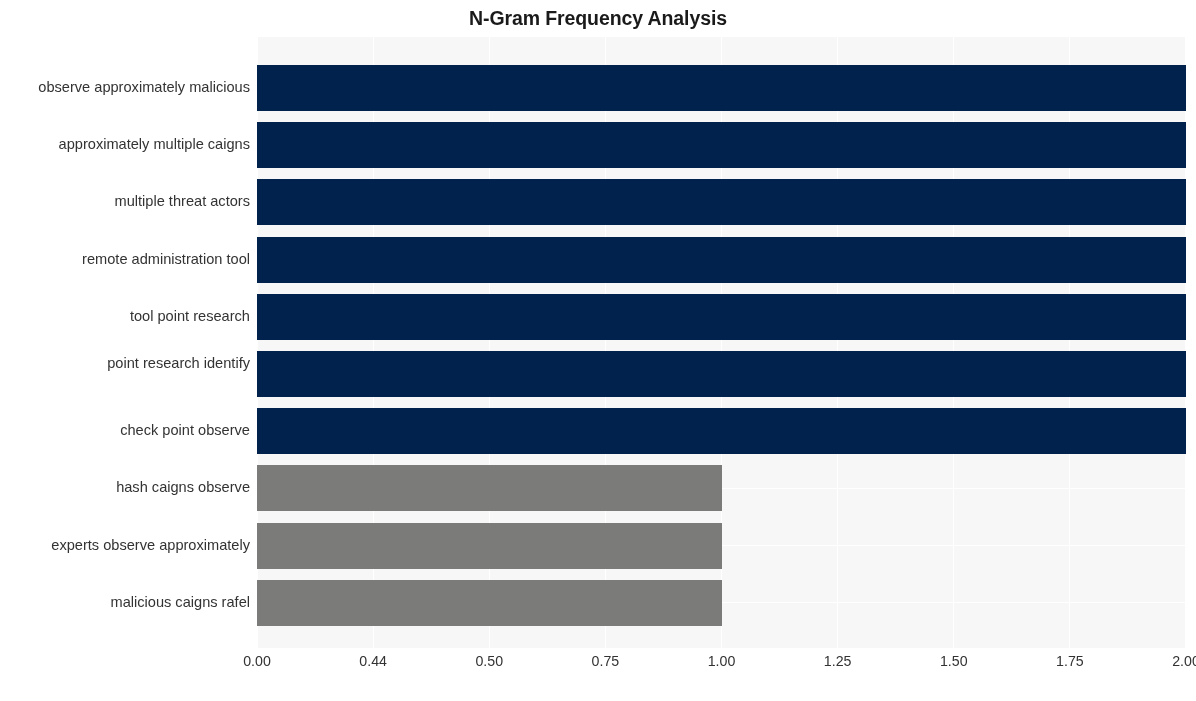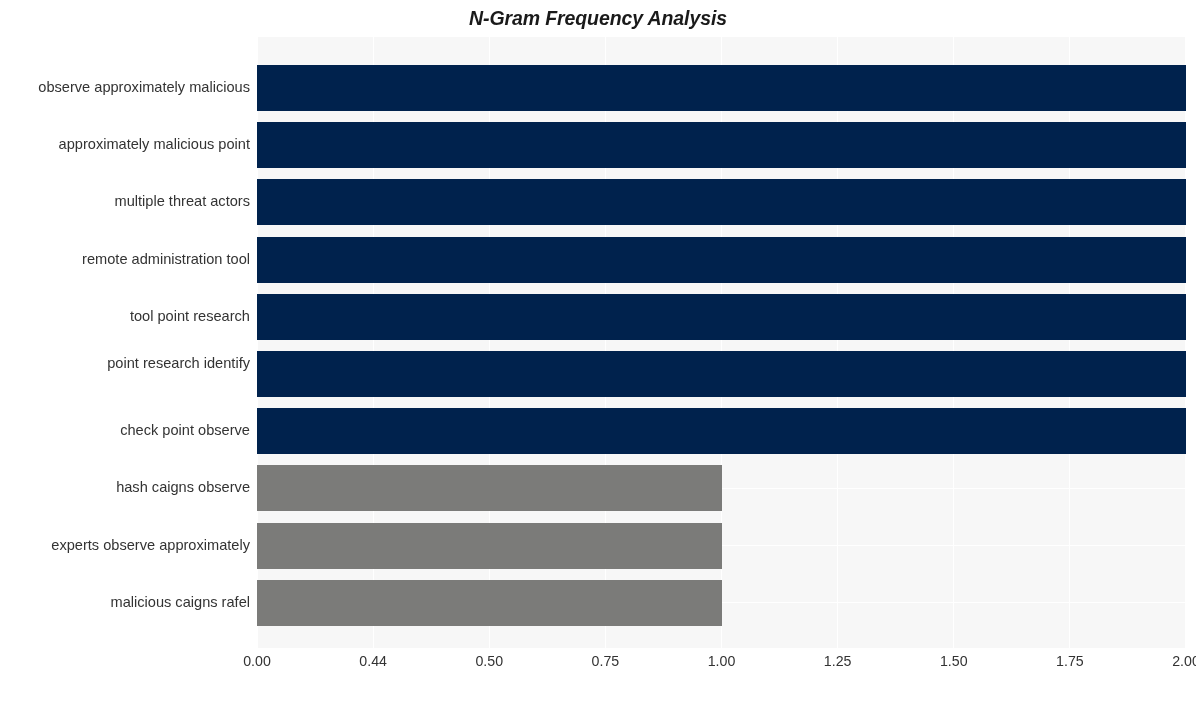--- a/index.html
+++ b/index.html
@@ -26,21 +26,20 @@
     position: absolute;
     left: 0;
     top: 6px;
     width: 1196px;
     text-align: center;
     font-size: 19.5px;
     font-weight: bold;
     color: #1a1a1a;
     letter-spacing: -0.1px;
     line-height: 24px;
-    font-style: italic;
   }
 
   
   #plot-area {
     position: absolute;
     left: 257px;
     top: 37px;
     width: 929px;
     height: 611px;
     background: #f7f7f7;
@@ -120,21 +119,21 @@
 </style>
 </head>
 <body>
 
 <div id="figure">
 
   <div id="chart-title">N-Gram Frequency Analysis</div>
 
   <div id="ytick-labels">
       <div class="ytick-label" style="top: 42px;">observe approximately malicious</div>
-      <div class="ytick-label" style="top: 99.2px;">approximately malicious point</div>
+      <div class="ytick-label" style="top: 99.2px;">approximately multiple caigns</div>
       <div class="ytick-label" style="top: 156.4px;">multiple threat actors</div>
       <div class="ytick-label" style="top: 213.6px; text-align: right;">remote administration tool</div>
       <div class="ytick-label" style="top: 270.8px;">tool point research</div>
       <div class="ytick-label" style="top: 318px; padding-left: 48px;">point research identify</div>
       <div class="ytick-label" style="top: 385.2px; padding-left: 20px;">check point observe</div>
       <div class="ytick-label" style="top: 442.4px;">hash caigns observe</div>
       <div class="ytick-label" style="top: 499.6px;">experts observe approximately</div>
       <div class="ytick-label" style="top: 556.8px;">malicious caigns rafel</div>
     </div>
 

